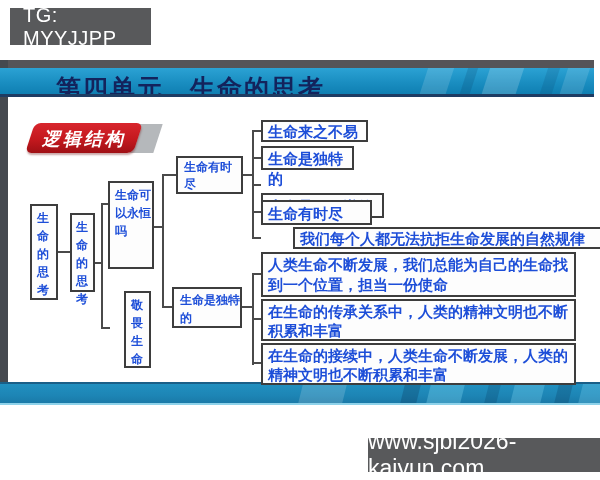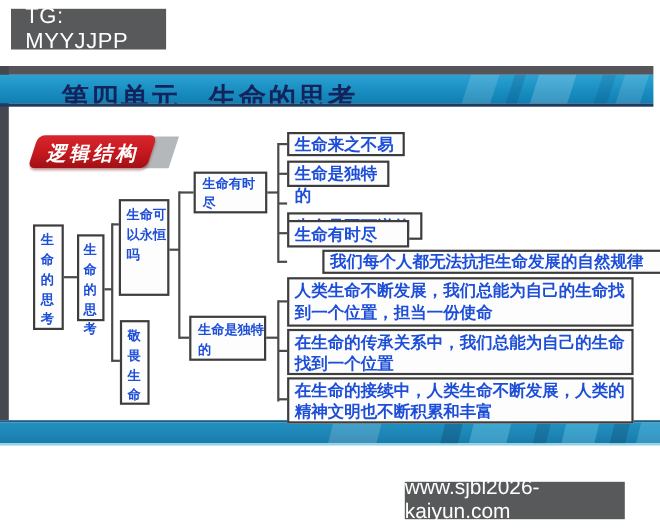--- a/index.html
+++ b/index.html
@@ -8,22 +8,22 @@
     position:relative; background:#ffffff; overflow:hidden;
     font-family:"Liberation Sans","DejaVu Sans",sans-serif;
   }
   
   .tg-box {
     position:absolute; left:10px; top:8px; width:141px; height:37px;
     background:#58595b; color:#fff; font-size:20px;
     display:flex; align-items:center; padding-left:13px; letter-spacing:.5px;
   }
   .website-box {
-    position:absolute; left:368px; top:438px; width:200px; height:34px;
-    background:#58595b; color:#fff; font-size:19px;
+    position:absolute; left:368px; top:438px; width:232px; height:34px;
+    background:#58595b; color:#fff; font-size:23px;
     display:flex; align-items:center; justify-content:center; z-index:6;
   }
   
   .top-strip { position:absolute; left:0; top:60px; width:594px; height:8px; background:#555458; }
   .left-strip { position:absolute; left:0; top:60px; width:8px; height:322px; background:#45494f; }
   .header-band {
     position:absolute; left:0; top:68px; width:594px; height:29px;
     background:linear-gradient(180deg,#2ba2d4 0%,#1a8ec1 55%,#0f7fb2 100%);
     border-bottom:3px solid #1e3c63; overflow:hidden;
   }
@@ -50,21 +50,21 @@
   
   .node, .leaf {
     position:absolute; background:#fdfdfd; border:2px solid #3d3d3d;
     color:#1d4ed8; font-weight:bold; word-break:break-all; z-index:2;
   }
   .node { font-size:12px; line-height:18px; }
   .leaf { font-size:15px; line-height:19px; padding:1px 5px; }
   .n-root    { left:30px;  top:204px; width:28px; height:96px; padding:3px 0 0 5px; }
   .n-explore { left:70px;  top:213px; width:25px; height:79px; padding:3px 0 0 4px; }
   .n-eternal { left:108px; top:181px; width:46px; height:88px; padding:3px 0 0 5px; }
-  .n-awe     { left:109px; top:291px; width:27px; height:77px; padding:3px 0 16px 5px; }
+  .n-awe     { left:124px; top:291px; width:27px; height:77px; padding:3px 0 16px 5px; }
   .n-finite  { left:176px; top:156px; width:67px; height:38px; padding:1px 0 0 6px; line-height:17px; }
   .n-cont    { left:172px; top:287px; width:70px; height:41px; padding:2px 0 0 6px; }
   .lf1 { left:261px; top:120px; width:107px; height:22px; line-height:18px; }
   .lf2 { left:261px; top:146px; width:93px; height:24px; line-height:20px; }
   .lf3 { left:261px; top:173px; width:123px; height:25px; line-height:21px;margin-top:20px; }
   .lf4 { left:261px; top:200px; width:111px; height:25px; line-height:21px; }
   .lf5 { left:261px; top:227px; width:317px; height:22px; line-height:18px;margin-left:32px; }
   .lf6 { left:261px; top:252px; width:315px; height:45px; line-height:20px; }
   .lf7 { left:261px; top:299px; width:315px; height:42px; line-height:19px; }
   .lf8 { left:261px; top:343px; width:315px; height:42px; line-height:19px; z-index:4; }
@@ -121,21 +121,21 @@
 <div class="node n-awe">敬畏生命</div>
 <div class="node n-finite">生命有时尽</div>
 <div class="node n-cont">生命是独特的</div>
 
 <div class="leaf lf1">生命来之不易</div>
 <div class="leaf lf2">生命是独特的</div>
 <div class="leaf lf3">生命是不可逆的</div>
 <div class="leaf lf4">生命有时尽</div>
 <div class="leaf lf5">我们每个人都无法抗拒生命发展的自然规律</div>
 <div class="leaf lf6">人类生命不断发展，我们总能为自己的生命找到一个位置，担当一份使命</div>
-<div class="leaf lf7">在生命的传承关系中，我们总能为自己的生命找到一个位置</div>
+<div class="leaf lf7">在生命的传承关系中，人类的精神文明也不断积累和丰富</div>
 <div class="leaf lf8">在生命的接续中，人类生命不断发展，人类的精神文明也不断积累和丰富</div>
 
 <div class="h-line" style="left:57px;top:251px;width:13px;"></div>
 <div class="h-line" style="left:94px;top:262px;width:8px;"></div>
 <div class="v-line" style="left:101px;top:203px;height:126px;"></div>
 <div class="h-line" style="left:102px;top:203px;width:7px;"></div>
 <div class="h-line" style="left:102px;top:327px;width:8px;"></div>
 <div class="h-line" style="left:153px;top:226px;width:10px;"></div>
 <div class="v-line" style="left:162px;top:174px;height:134px;"></div>
 <div class="h-line" style="left:163px;top:174px;width:14px;"></div>

